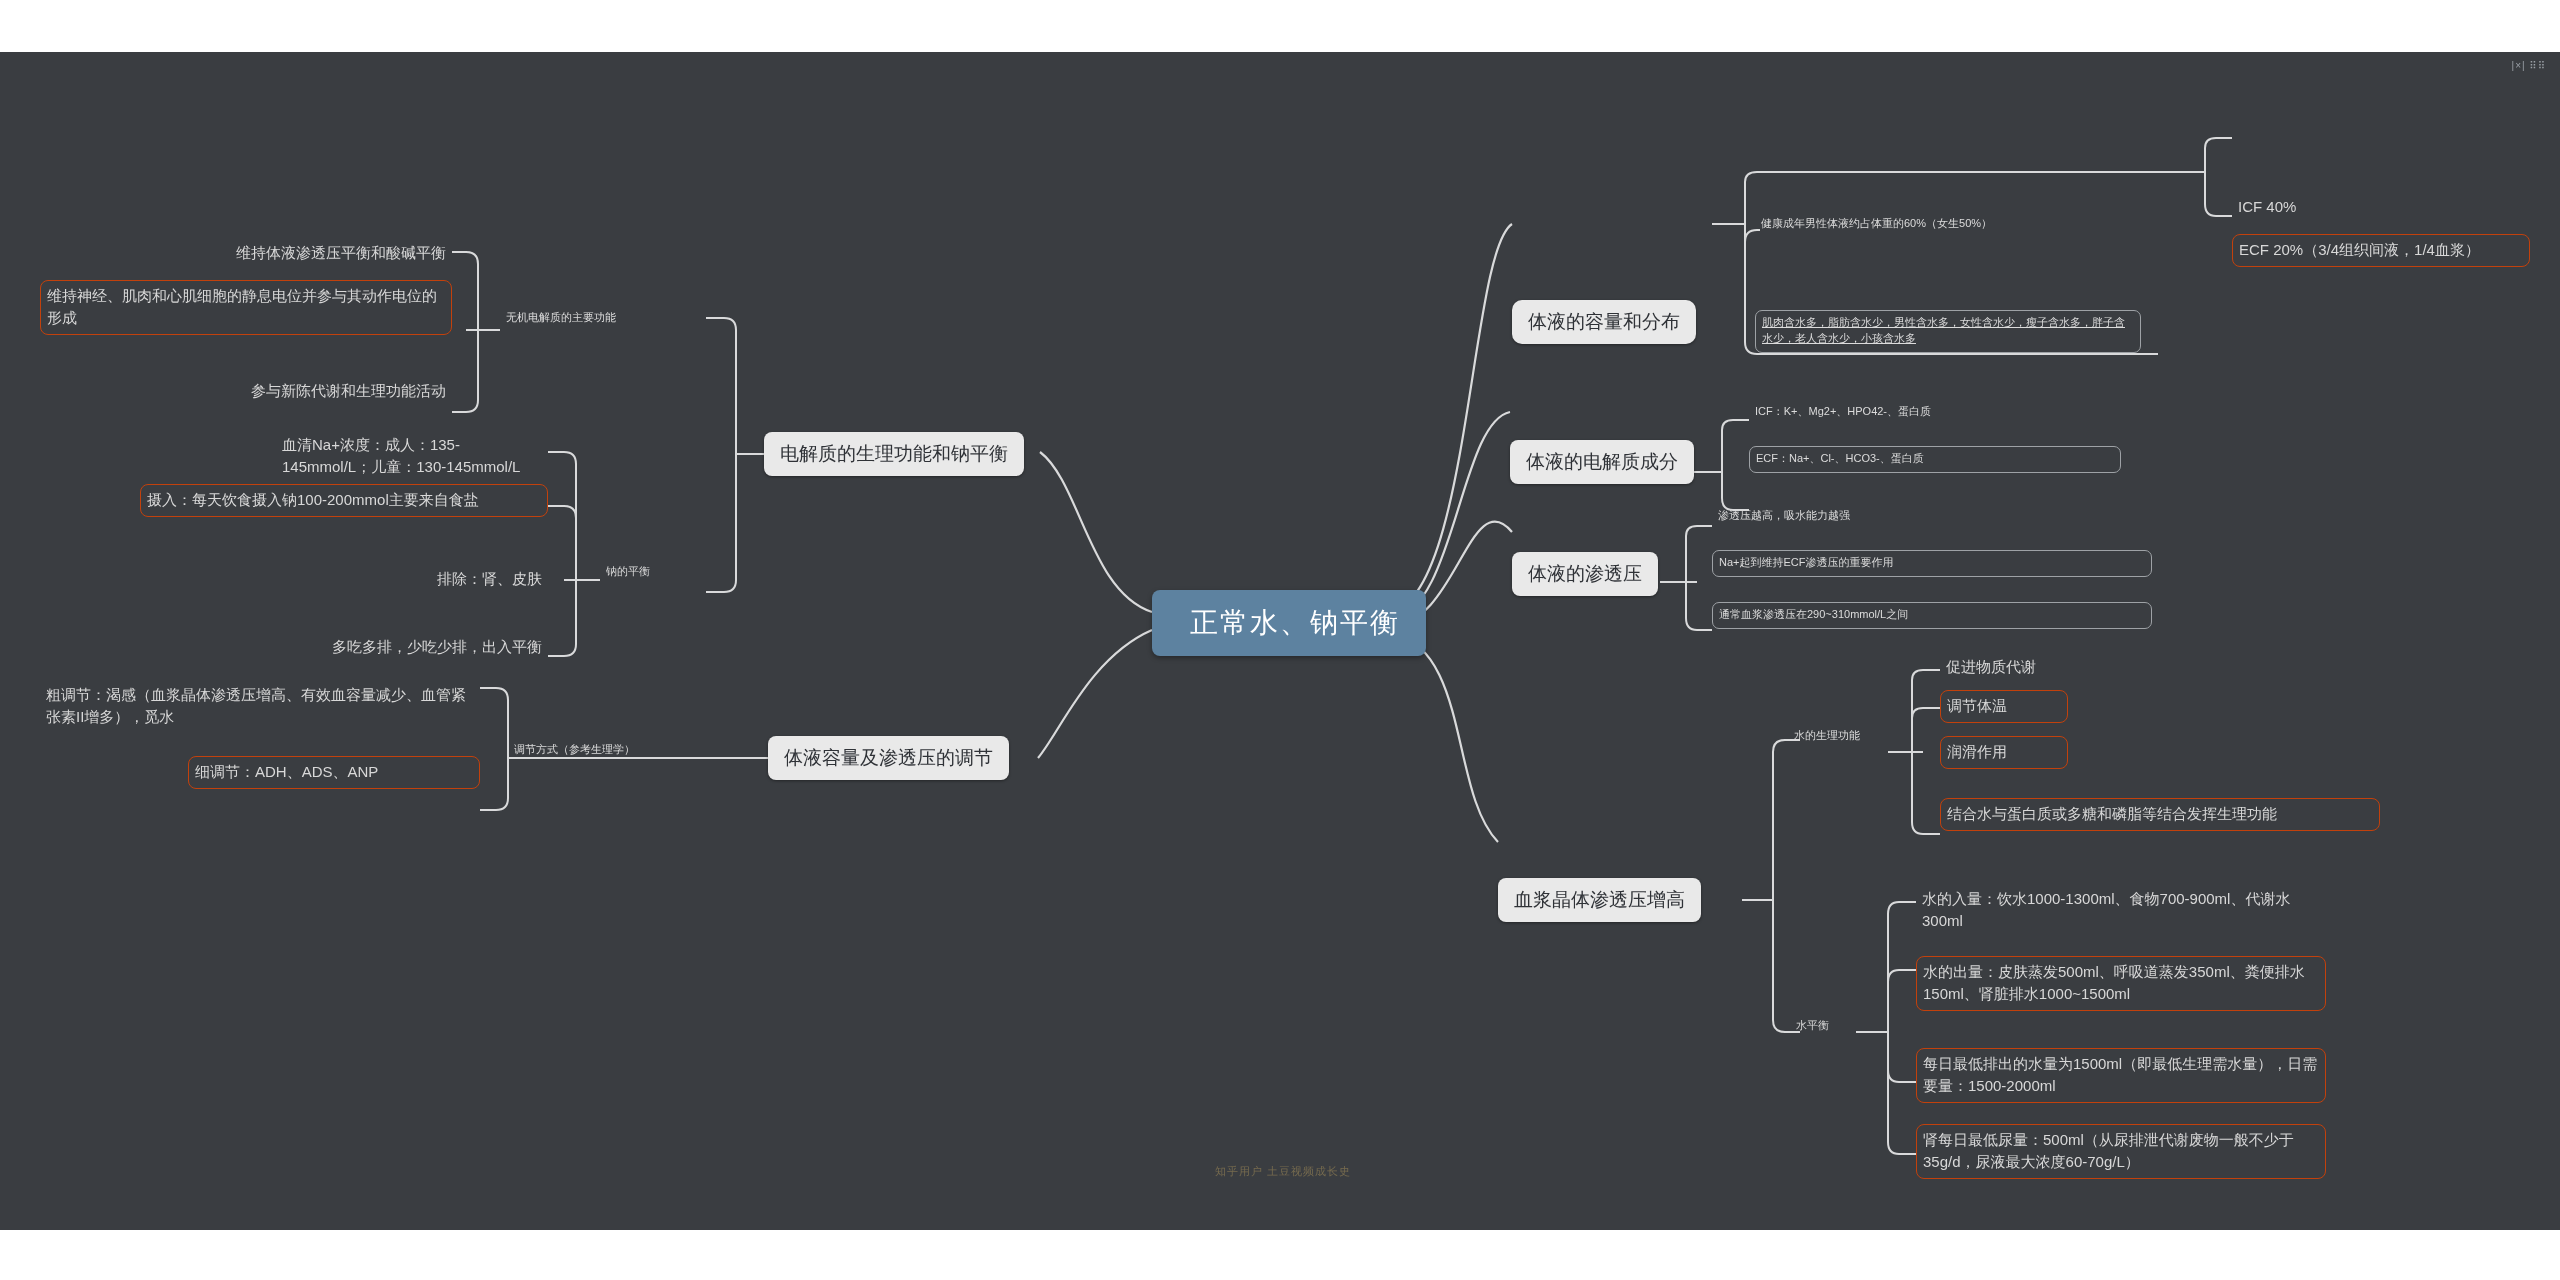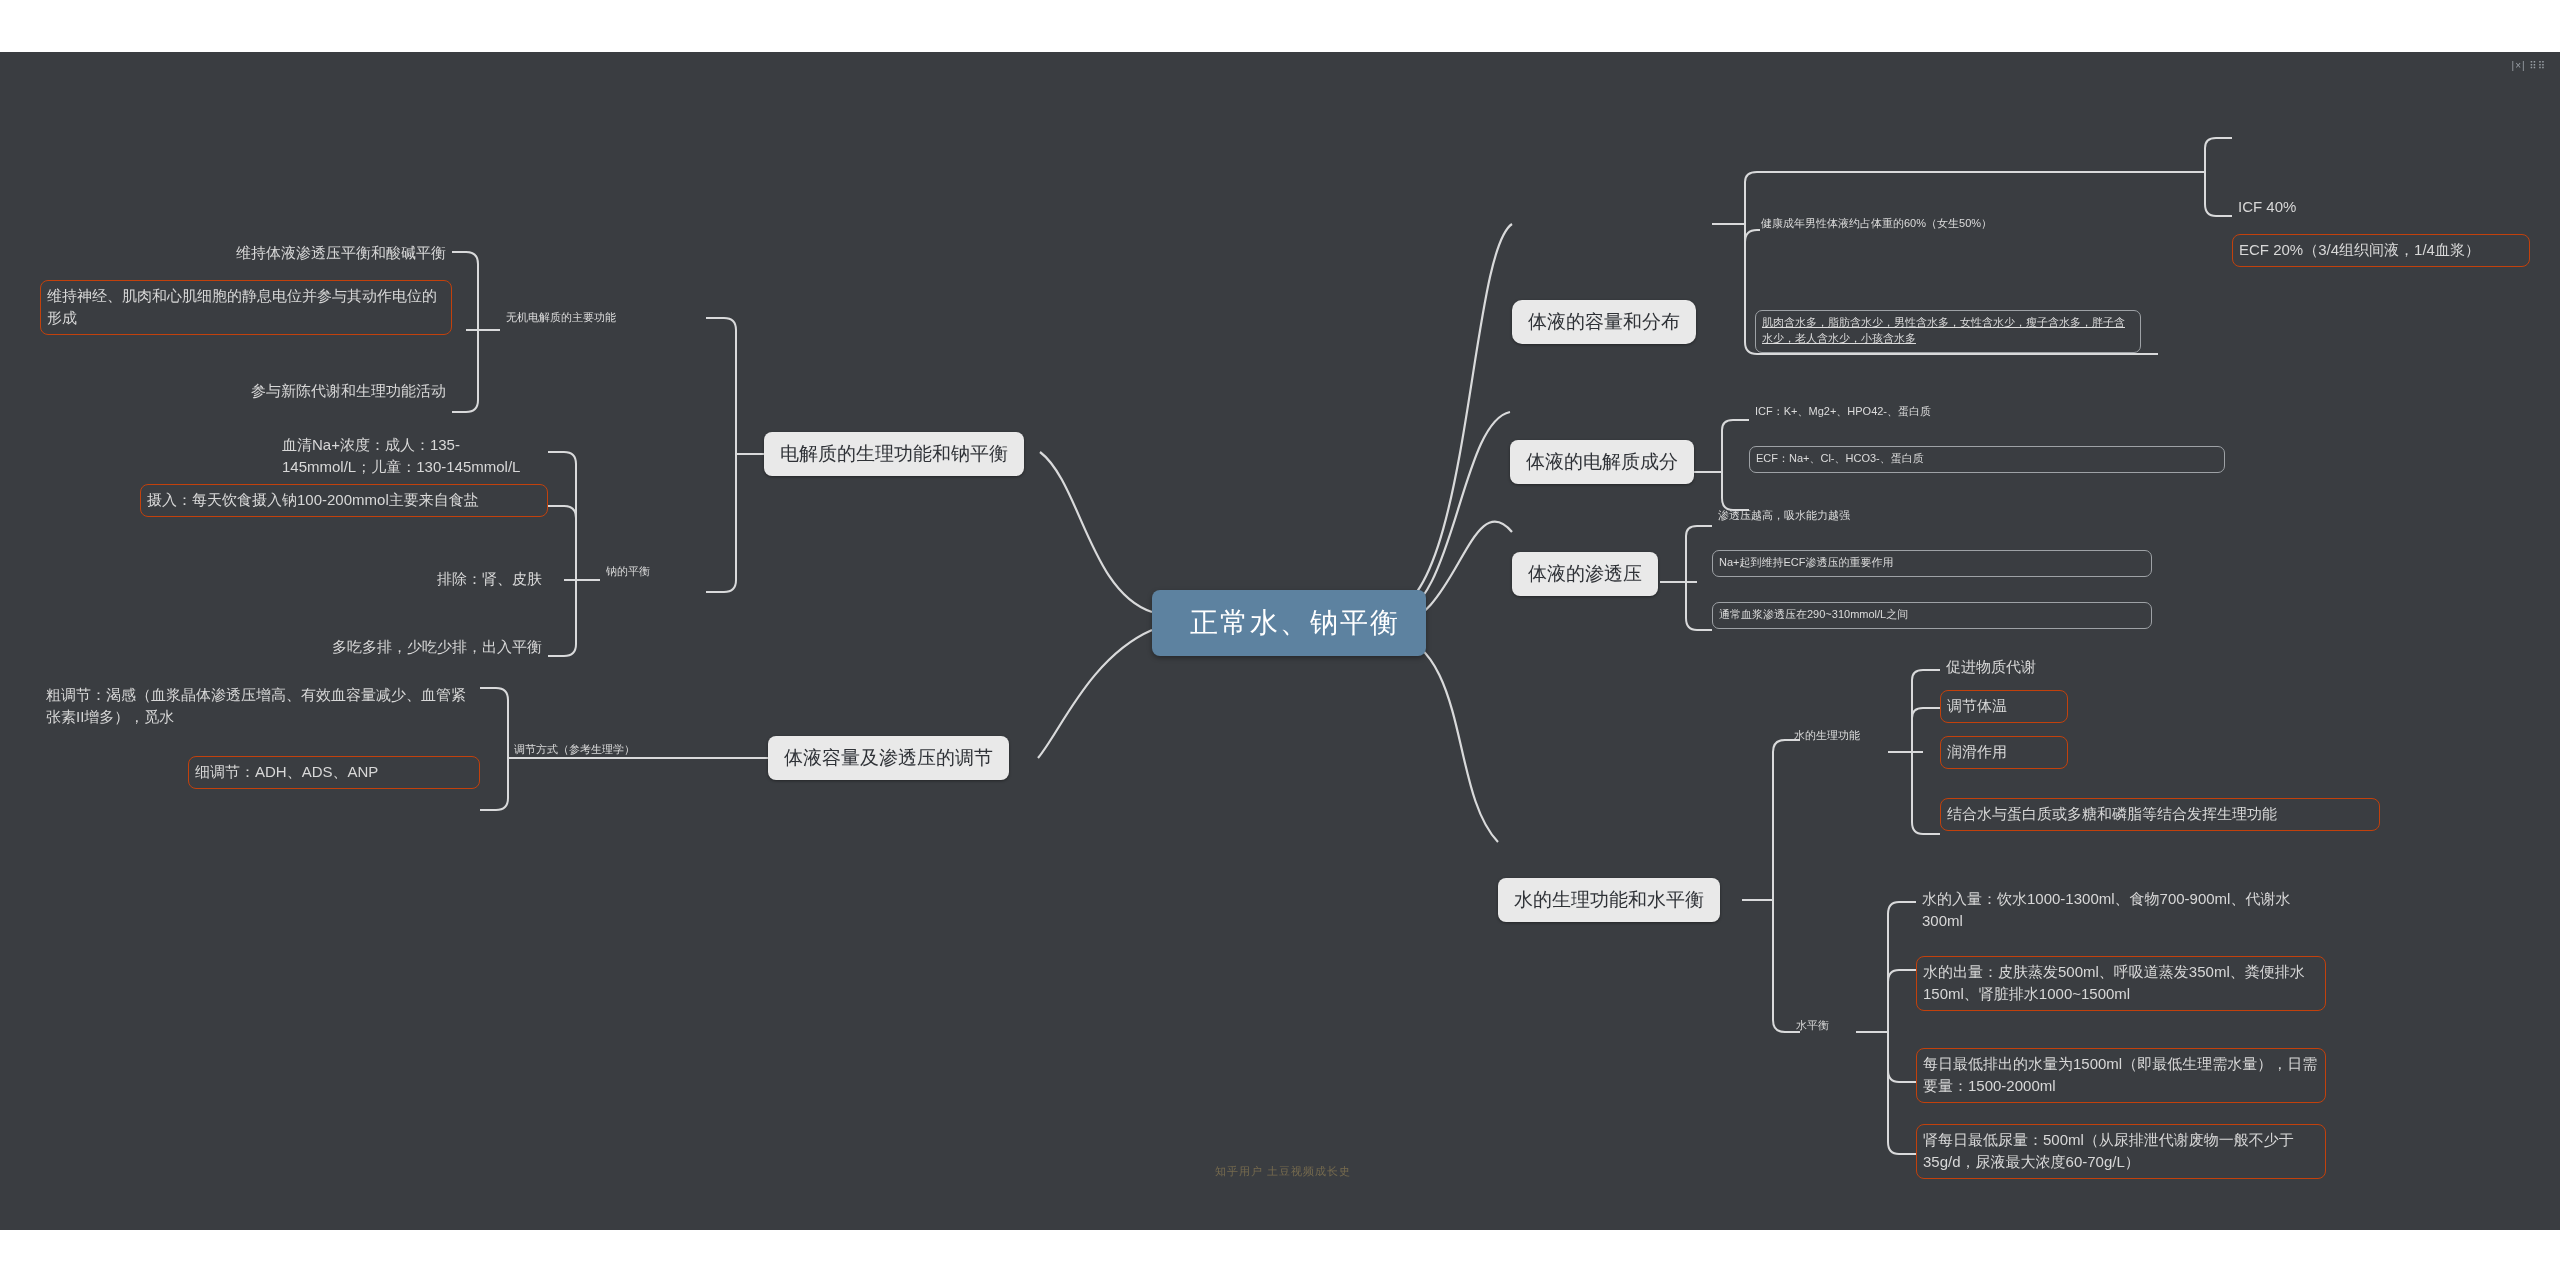--- a/index.html
+++ b/index.html
@@ -134,31 +134,31 @@
   <div class="node lvl2 boxed" style="left:1755px;top:258px;width:386px;text-decoration:underline;">肌肉含水多，脂肪含水少，男性含水多，女性含水少，瘦子含水多，胖子含水少，老人含水少，小孩含水多</div>
 
   <div class="node lvl3" style="left:2232px;top:140px;width:280px;">ICF 40%</div>
 
   <div class="node lvl3 boxed" style="left:2232px;top:182px;width:298px;">ECF 20%（3/4组织间液，1/4血浆）</div>
 
   <div class="node lvl1" style="left:1510px;top:388px;">体液的电解质成分</div>
 
   <div class="node lvl2" style="left:1749px;top:348px;width:420px;">ICF：K+、Mg2+、HPO42-、蛋白质</div>
 
-  <div class="node lvl2 boxed" style="left:1749px;top:394px;width:476px;">ECF：Na+、Cl-、HCO3-、蛋白质</div>
+  <div class="node lvl2 boxed" style="left:1749px;top:394px;width:372px;">ECF：Na+、Cl-、HCO3-、蛋白质</div>
 
   <div class="node lvl1" style="left:1512px;top:500px;">体液的渗透压</div>
 
   <div class="node lvl2 boxed" style="left:1712px;top:498px;width:440px;">Na+起到维持ECF渗透压的重要作用</div>
 
   <div class="node lvl2" style="left:1712px;top:452px;width:420px;">渗透压越高，吸水能力越强</div>
 
   <div class="node lvl2 boxed" style="left:1712px;top:550px;width:440px;">通常血浆渗透压在290~310mmol/L之间</div>
 
-  <div class="node lvl1" style="left:1498px;top:826px;">水的生理功能和水平衡</div>
+  <div class="node lvl1" style="left:1498px;top:826px;">血浆晶体渗透压增高</div>
 
   <div class="node lvl2" style="left:1788px;top:672px;width:130px;">水的生理功能</div>
 
   <div class="node lvl2" style="left:1790px;top:962px;width:100px;">水平衡</div>
 
   <div class="node lvl3" style="left:1940px;top:600px;width:300px;">促进物质代谢</div>
 
   <div class="node lvl3 boxed" style="left:1940px;top:638px;width:128px;">调节体温</div>
 
   <div class="node lvl3 boxed" style="left:1940px;top:684px;width:128px;">润滑作用</div>

